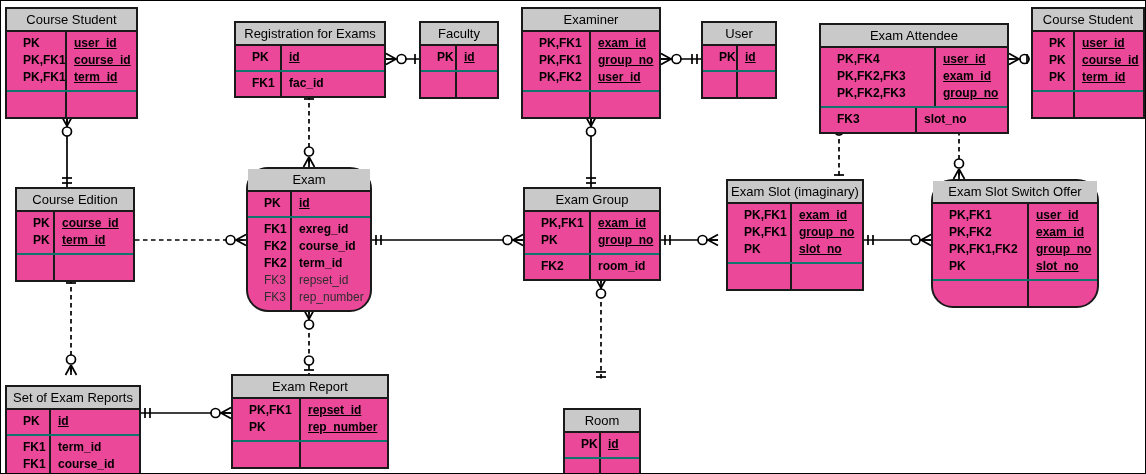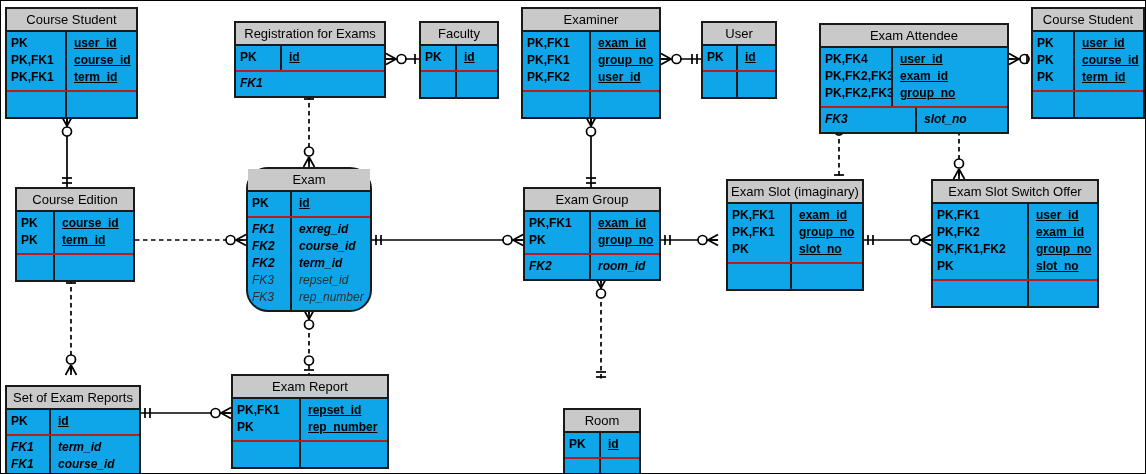--- a/index.html
+++ b/index.html
@@ -3,30 +3,30 @@
 <meta charset="utf-8">
 <style>
   html,body{margin:0;padding:0;background:#fff;}
   #canvas{
     position:relative;width:1146px;height:474px;overflow:hidden;
     font-family:"Liberation Sans",sans-serif;background:#fff;
     border:1px solid #000;box-sizing:border-box;
   }
   #conn-svg{position:absolute;left:0;top:0;width:100%;height:100%;}
   .entity{
-    position:absolute;background:#0ea5e9;border:2px solid #1a1a1a;
+    position:absolute;background:#ec4899;border:2px solid #1a1a1a;
     font-size:12px;font-weight:bold;color:#000;box-sizing:border-box;
   }
   .etitle{
     background:#c9c9c9;border-bottom:2px solid #1a1a1a;text-align:center;
     font-weight:normal;font-size:13px;padding:3px 2px;white-space:nowrap;overflow:hidden;
   }
   .esection{display:flex;}
-  .esection + .esection{border-top:2px solid #b91c1c;font-style:italic;}
-  .kcol{padding:3px 2px 4px 4px;box-sizing:border-box;}
+  .esection + .esection{border-top:2px solid #0f766e;}
+  .kcol{padding:3px 2px 4px 16px;box-sizing:border-box;}
   .ncol{flex:1;border-left:2px solid #1a1a1a;padding:3px 2px 4px 7px;}
   .erow{line-height:17px;white-space:nowrap;}
   .u{text-decoration:underline;}
   .light{font-weight:normal;color:#2e2e2e;}
   .empty-sec{min-height:25px;}
 </style>
 </head>
 <body>
 
 <div id="canvas">
@@ -164,20 +164,23 @@
           <div class="erow">PK</div>
         </div>
         <div class="ncol">
           <div class="erow u">id</div>
         </div>
       </div>
       <div class="esection">
         <div class="kcol" style="width: 44px;">
           <div class="erow">FK1</div>
         </div>
+        <div class="ncol">
+          <div class="erow">fac_id</div>
+        </div>
       </div>
     </div>
     <div class="entity" style="left: 418px; top: 20px; width: 80px;">
       <div class="etitle">Faculty</div>
       <div class="esection">
         <div class="kcol" style="width: 34px;">
           <div class="erow">PK</div>
         </div>
         <div class="ncol">
           <div class="erow u">id</div>
@@ -218,21 +221,21 @@
         </div>
       </div>
       <div class="esection empty-sec">
         <div class="kcol" style="width: 33px;"></div>
         <div class="ncol"></div>
       </div>
     </div>
     <div class="entity" style="left: 818px; top: 6px; width: 190px; margin-top: 16px;">
       <div class="etitle">Exam Attendee</div>
       <div class="esection">
-        <div class="kcol" style="width: 70px;">
+        <div class="kcol" style="width: 113px;">
           <div class="erow">PK,FK4</div>
           <div class="erow">PK,FK2,FK3</div>
           <div class="erow">PK,FK2,FK3</div>
         </div>
         <div class="ncol">
           <div class="erow u">user_id</div>
           <div class="erow u">exam_id</div>
           <div class="erow u">group_no</div>
         </div>
       </div>
@@ -341,21 +344,21 @@
           <div class="erow u">exam_id</div>
           <div class="erow u">group_no</div>
           <div class="erow u">slot_no</div>
         </div>
       </div>
       <div class="esection empty-sec">
         <div class="kcol" style="width: 62px;"></div>
         <div class="ncol"></div>
       </div>
     </div>
-    <div class="entity" style="left: 930px; top: 178px; width: 168px;">
+    <div class="entity" style="left: 930px; top: 178px; width: 168px; border-radius: 22px;">
       <div class="etitle">Exam Slot Switch Offer</div>
       <div class="esection">
         <div class="kcol" style="width: 94px;">
           <div class="erow">PK,FK1</div>
           <div class="erow">PK,FK2</div>
           <div class="erow">PK,FK1,FK2</div>
           <div class="erow">PK</div>
         </div>
         <div class="ncol">
           <div class="erow u">user_id</div>

